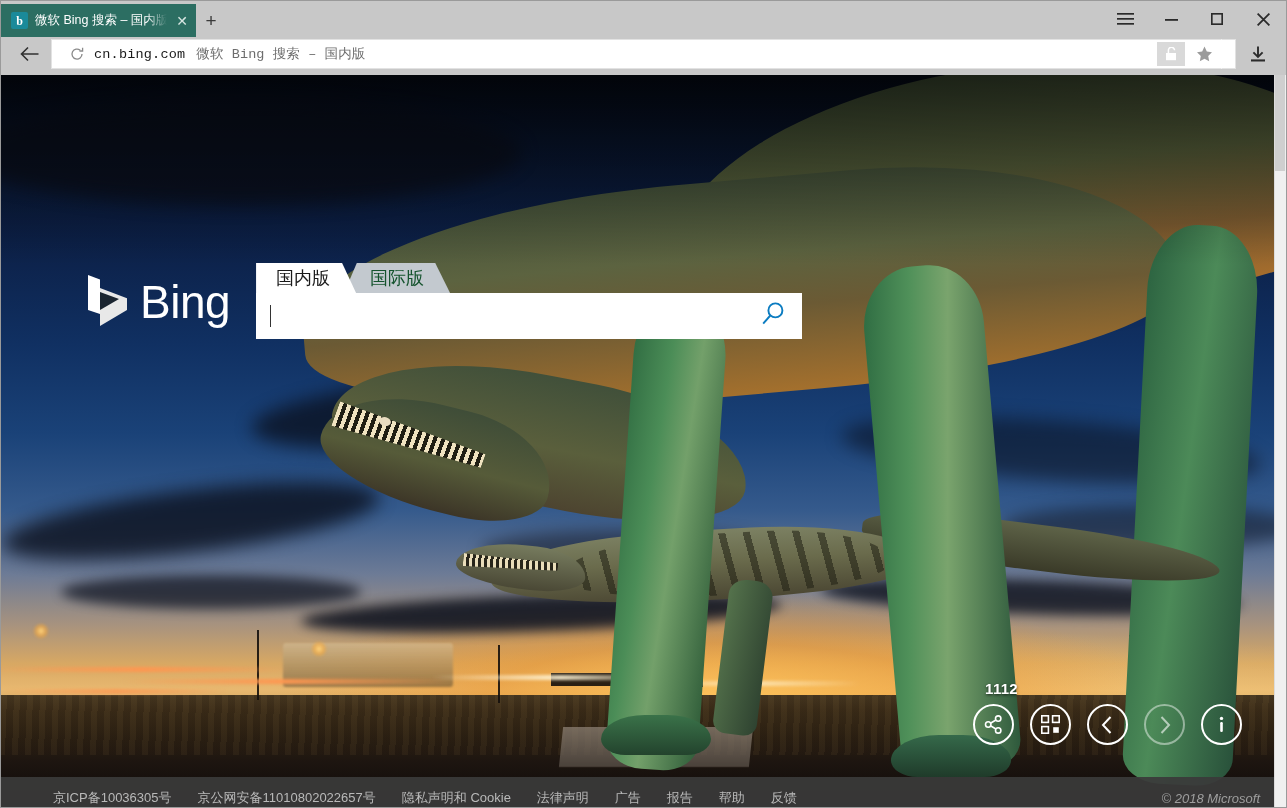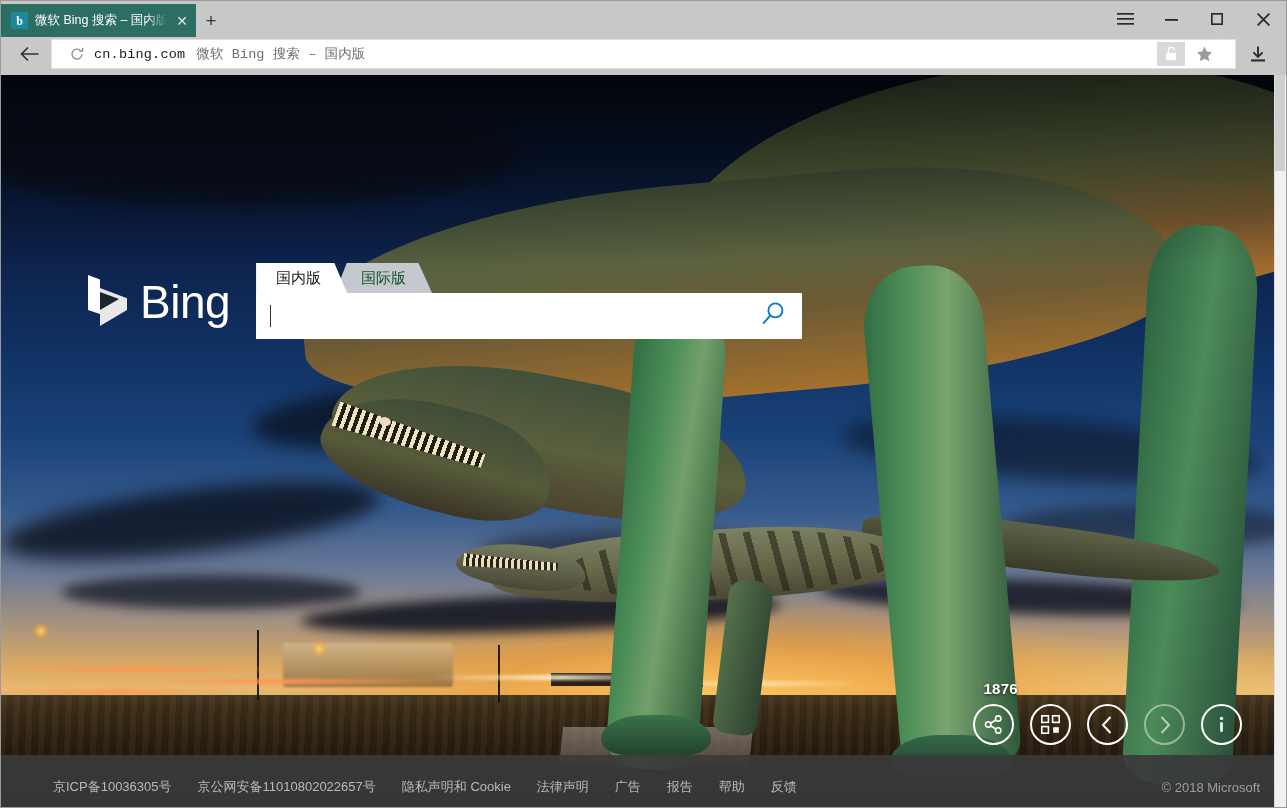--- a/index.html
+++ b/index.html
@@ -230,21 +230,21 @@
   
   .search-wrap { position:absolute; left:85px; top:188px;
                  display:flex; align-items:flex-end; }
   .bing-logo { display:flex; align-items:center; gap:10px; height:70px;
                margin-right:26px; padding-bottom:4px; }
   .bing-word { color:#fff; font-size:46px; letter-spacing:-.5px;
                font-family:"Liberation Sans", sans-serif; font-weight:400; }
   .search-col { position:relative; }
   .market-tabs { display:flex; align-items:flex-end; height:30px; }
   .mtab { height:30px; padding:0 18px 0 20px; display:flex; align-items:center;
-          font-size:15px; position:relative; }
+          font-size:18px; position:relative; }
   .mtab.active { background:#ffffff; color:#1a1a1a; z-index:2;
                  clip-path:polygon(0 0, 86% 0, 100% 100%, 0 100%);
                  padding-right:26px; }
   .mtab.inactive { background:#c3c9cf; color:#14532d; margin-left:-12px;
                    clip-path:polygon(12% 0, 86% 0, 100% 100%, 0 100%);
                    padding:0 26px 0 26px; }
   .searchbox { width:546px; height:46px; background:#fff; display:flex;
                align-items:center; padding:0 16px 0 12px; }
   .caret { width:1px; height:22px; background:#333; margin-left:2px; }
   .sinput { flex:1; font-size:16px; color:#222; }
@@ -255,26 +255,26 @@
               display:flex; align-items:center; gap:16px; }
   .circ { width:41px; height:41px; border-radius:50%;
           border:2px solid #ffffff; display:flex; align-items:center;
           justify-content:center; color:#fff; }
   .circ.dim { border-color:rgba(255,255,255,.45); color:rgba(255,255,255,.55); }
   .img-count { position:absolute; right:268px; bottom:110px;
                font-size:15px; font-weight:bold; color:#ffffff;
                text-shadow:0 1px 3px rgba(0,0,0,.7); letter-spacing:.3px; }
 
   
-  .footer { position:absolute; left:0; right:0; bottom:0; height:52px;
+  .footer { position:absolute; left:0; right:0; bottom:0; height:30px;
             background:rgba(58,58,58,.93); display:flex; align-items:center;
             padding:12px 26px 0 52px; }
   .footer a { color:#b9b9b9; font-size:13px; text-decoration:none;
               margin-right:26px; white-space:nowrap; }
-  .copyright { margin-left:auto; color:#9e9e9e; font-size:13px; }
+  .copyright { margin-left:auto; color:#9e9e9e; font-size:13px;font-style:italic; }
 
   
   .scroll-track { position:absolute; right:0; top:0; bottom:0; width:12px;
                   background:#f0f0f0; border-left:1px solid #dcdcdc; }
   .scroll-thumb { position:absolute; right:1px; top:0; width:10px; height:96px;
                   background:#cfcfcf; }
 </style>
 </head>
 <body>
 
@@ -440,21 +440,21 @@
           <span class="mag">
             <svg width="26" height="26" viewBox="0 0 26 26">
               <circle cx="15.4" cy="9.4" r="7" fill="none" stroke="#0b7cc1" stroke-width="1.9"></circle>
               <path d="M10.3 14.5 L3.2 22.6" stroke="#0b7cc1" stroke-width="1.9" fill="none"></path>
             </svg>
           </span>
         </div>
       </div>
     </div>
 
-    <div class="img-count">1876</div>
+    <div class="img-count">1112</div>
 
     <div class="img-ctrl">
       <div class="circ">
         <svg width="19" height="19" viewBox="0 0 19 19">
           <circle cx="14.2" cy="3.6" r="2.7" fill="none" stroke="#fff" stroke-width="1.6"></circle>
           <circle cx="4.2" cy="9.5" r="2.7" fill="none" stroke="#fff" stroke-width="1.6"></circle>
           <circle cx="14.2" cy="15.4" r="2.7" fill="none" stroke="#fff" stroke-width="1.6"></circle>
           <path d="M6.5 8.2 L11.9 5 M6.5 10.8 L11.9 14" stroke="#fff" stroke-width="1.6"></path>
         </svg>
       </div>

